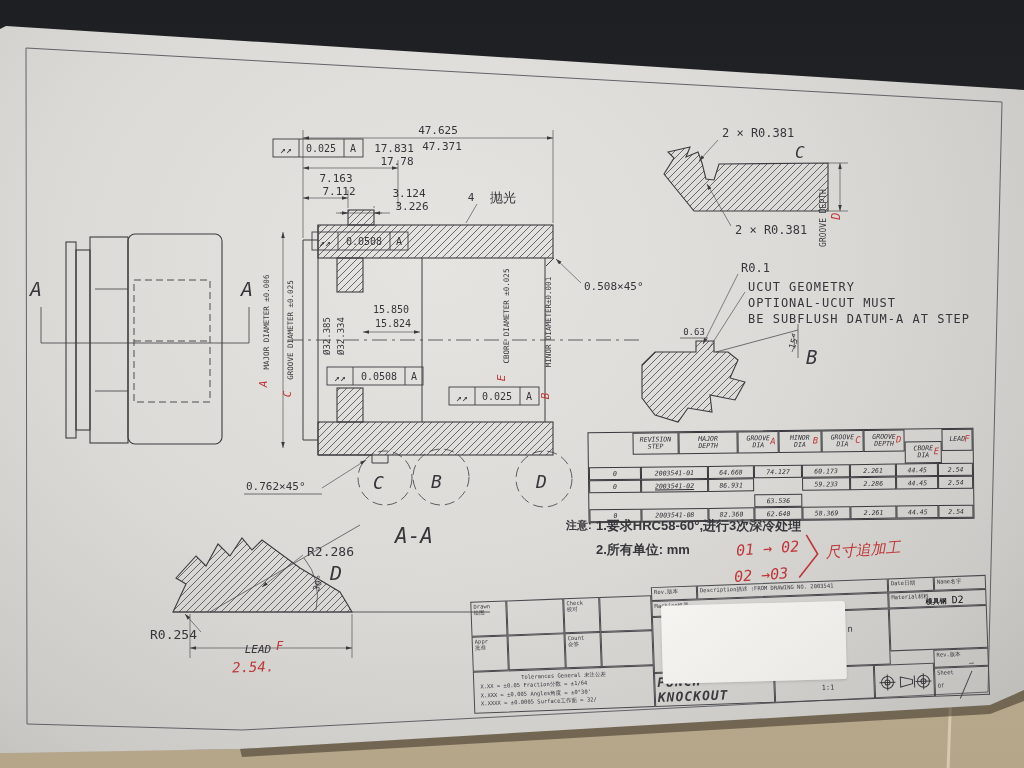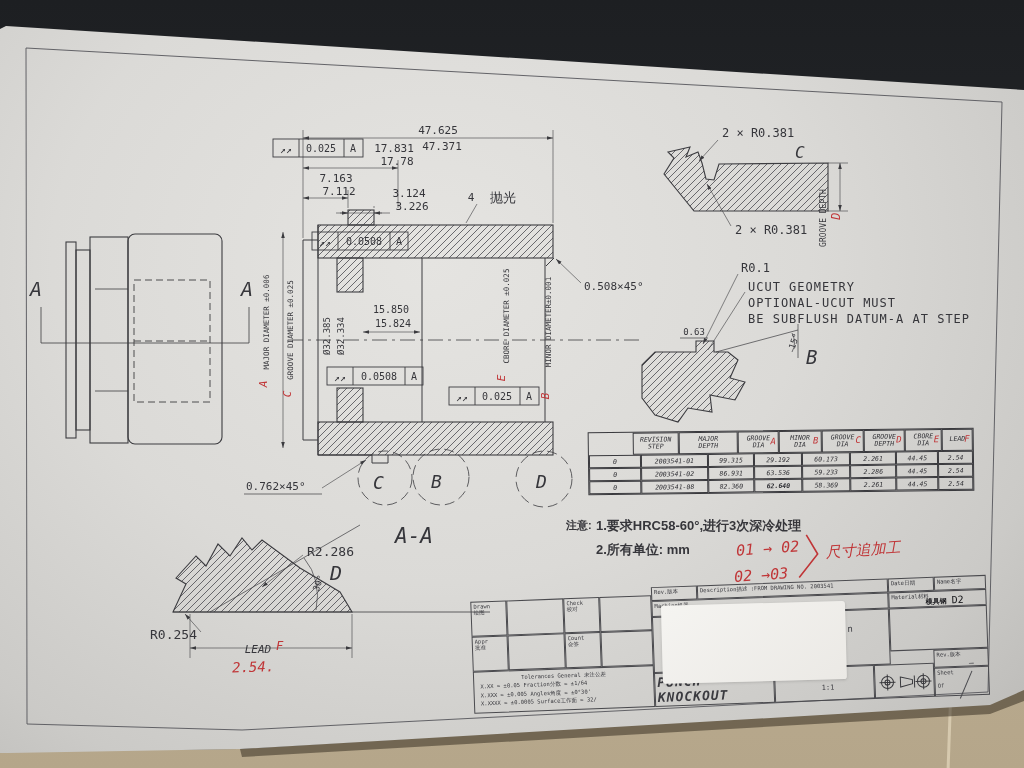--- a/index.html
+++ b/index.html
@@ -297,56 +297,56 @@
         <div class="th" style="width: 12.5%;">
           <span>GROOVE</span>
           <span>DIA</span>
           <span class="mark">C</span>
         </div>
         <div class="th" style="width: 12%;">
           <span>GROOVE</span>
           <span>DEPTH</span>
           <span class="mark">D</span>
         </div>
-        <div class="th" style="width: 11%;">
+        <div class="th" style="width: 11%; margin-top: 12px;">
           <span>CBORE</span>
           <span>DIA</span>
           <span class="mark">E</span>
         </div>
         <div class="th" style="width: 9%;">
           <span>LEAD</span>
           <span></span>
           <span class="mark">F</span>
         </div>
       </div>
       <div class="tr">
         <div class="td" style="width: 13.5%;">0</div>
         <div class="td" style="width: 17.5%;">2003541-01</div>
-        <div class="td" style="width: 12%;">99.315</div>
-        <div class="td" style="width: 12.5%;">29.192</div>
+        <div class="td" style="width: 12%;">64.668</div>
+        <div class="td" style="width: 12.5%;">74.127</div>
         <div class="td" style="width: 12.5%;">60.173</div>
         <div class="td" style="width: 12%;">2.261</div>
         <div class="td" style="width: 11%;">44.45</div>
         <div class="td" style="width: 9%;">2.54</div>
       </div>
       <div class="tr">
         <div class="td" style="width: 13.5%;">0</div>
-        <div class="td" style="width: 17.5%;">2003541-02</div>
+        <div class="td" style="width: 17.5%; text-decoration: underline;">2003541-02</div>
         <div class="td" style="width: 12%;">86.931</div>
-        <div class="td" style="width: 12.5%;">63.536</div>
+        <div class="td" style="width: 12.5%; margin-top: 16px;">63.536</div>
         <div class="td" style="width: 12.5%;">59.233</div>
         <div class="td" style="width: 12%;">2.286</div>
         <div class="td" style="width: 11%;">44.45</div>
         <div class="td" style="width: 9%;">2.54</div>
       </div>
       <div class="tr">
         <div class="td" style="width: 13.5%;">0</div>
         <div class="td" style="width: 17.5%;">2003541-08</div>
         <div class="td" style="width: 12%;">82.360</div>
-        <div class="td" style="width: 12.5%; font-weight: bold;">62.640</div>
+        <div class="td" style="width: 12.5%;">62.640</div>
         <div class="td" style="width: 12.5%;">58.369</div>
         <div class="td" style="width: 12%;">2.261</div>
         <div class="td" style="width: 11%;">44.45</div>
         <div class="td" style="width: 9%;">2.54</div>
       </div>
     </div>
 
 <div id="titleblock">
 
   <div class="cell" style="left:6px;top:14px;width:36px;height:35px;">

